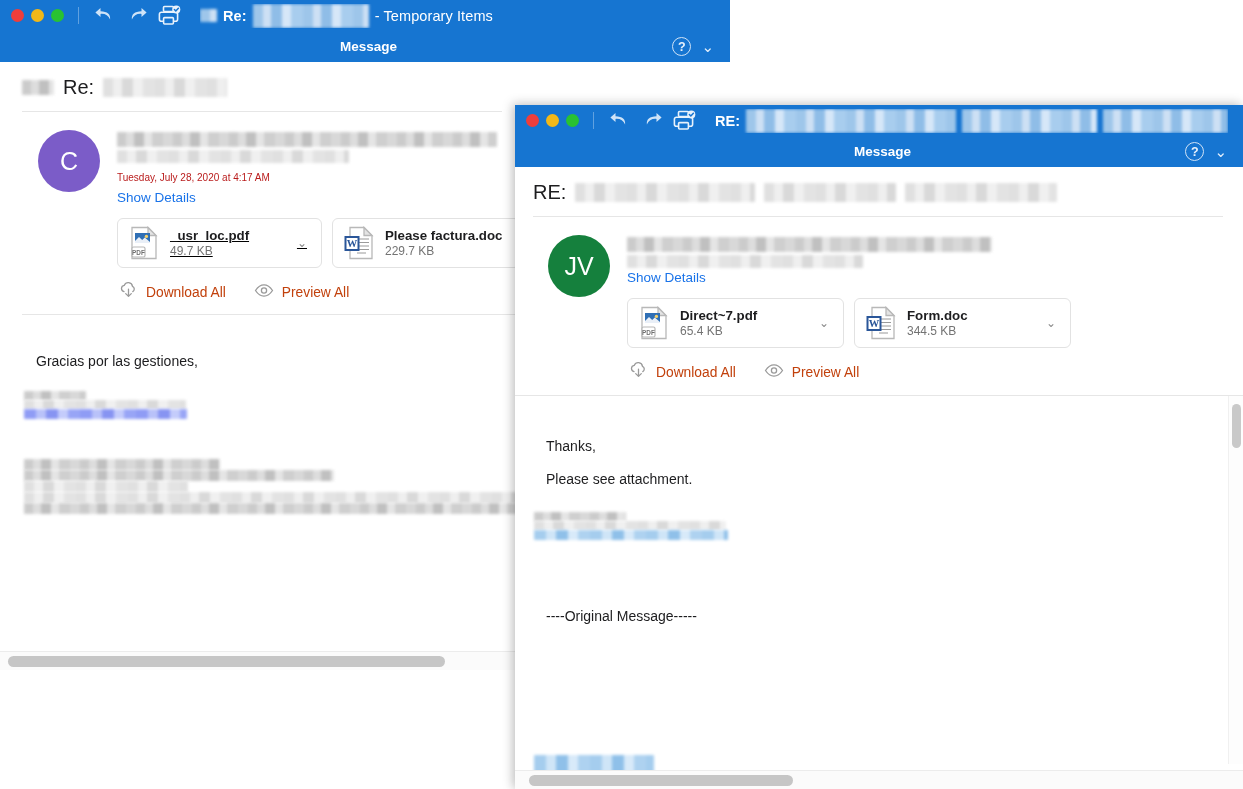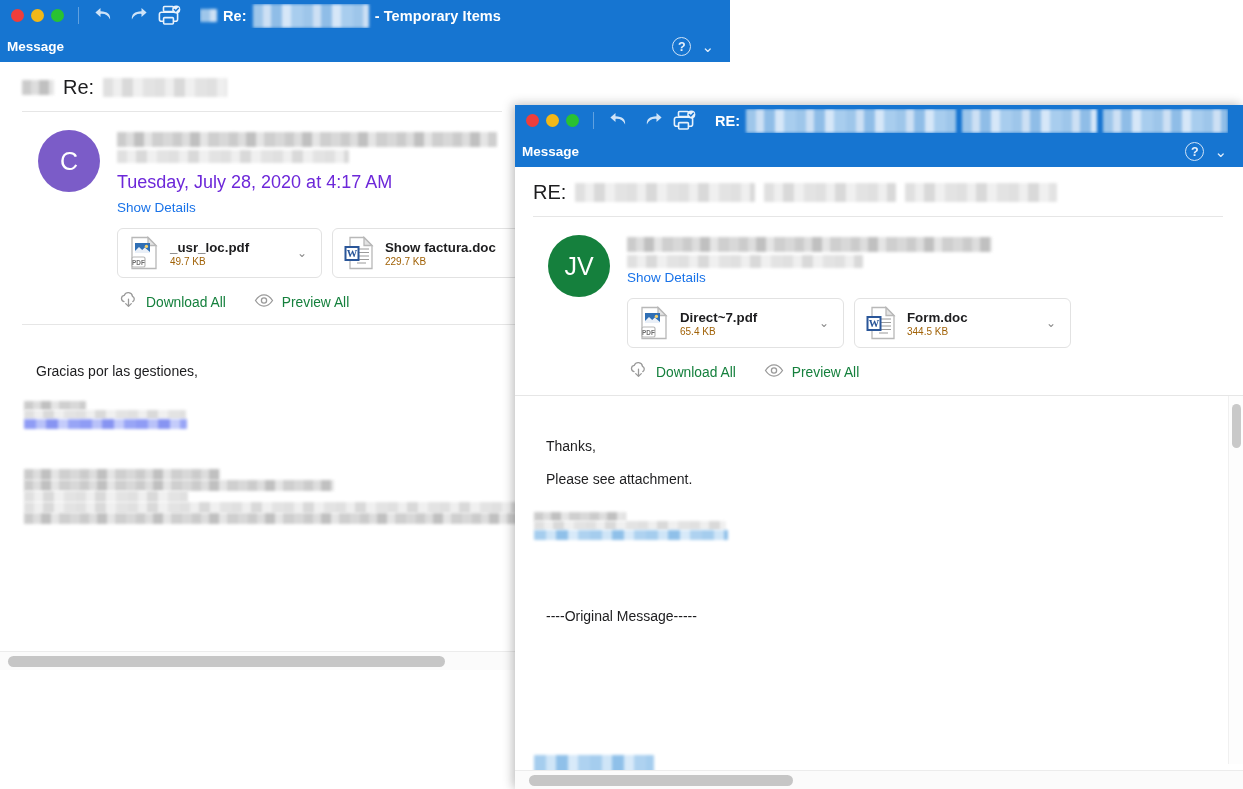--- a/index.html
+++ b/index.html
@@ -14,38 +14,38 @@
   
   .window { position: absolute; background: #fff; overflow: hidden; }
   .window.w1 { left: 0; top: 0; width: 730px; height: 682px; }
   .window.w2 {
     left: 515px; top: 105px; width: 728px; height: 684px;
     box-shadow: -3px -2px 10px rgba(0,0,0,0.18), 0 2px 10px rgba(0,0,0,0.10);
   }
 
   .titlebar { background: #1675d1; color: #fff; height: 62px; position: relative; }
   .tb-row1 { height: 31px; display: flex; align-items: center; padding-left: 11px; }
-  .tb-row2 { height: 31px; display: flex; align-items: center; padding-left: 7px; position: relative; }
+  .tb-row2 { height: 31px; display: flex; align-items: center; padding-left: 7px; position: relative; justify-content: center; }
 
   .traffic { display: flex; gap: 7px; align-items: center; }
   .dot { width: 13px; height: 13px; border-radius: 50%; }
   .dot.red { background: #ee3e3b; }
   .dot.yellow { background: #f2b818; }
   .dot.green { background: #29c232; }
 
   .tb-sep { width: 1px; height: 17px; background: rgba(255,255,255,0.32); margin: 0 12px 0 14px; }
 
   .tbicon { display: inline-flex; align-items: center; justify-content: center;
             width: 26px; height: 22px; margin-right: 7px; }
   .tbicon svg { display: block; }
 
   .tb-title { font-size: 14.5px; font-weight: 700; letter-spacing: .1px;
               display: flex; align-items: center; gap: 6px; margin-left: 10px;
               white-space: nowrap; overflow: hidden; }
-  .tb-suffix { font-weight: 700; }
+  .tb-suffix { font-weight: 400; }
 
   .menu-label { font-size: 13.5px; font-weight: 700; }
   .tb-right { position: absolute; right: 16px; top: 0; height: 31px;
               display: flex; align-items: center; gap: 10px; }
   .qmark { width: 19px; height: 19px; border: 1.6px solid #cfe3f7; border-radius: 50%;
            color: #e8f2fc; font-size: 12.5px; font-weight: 700;
            display: flex; align-items: center; justify-content: center; }
   .chev { color: #e8f2fc; font-size: 15px; line-height: 1; }
 
   
@@ -87,38 +87,38 @@
 
   .hdr-divider { height: 1px; background: #e6e6e6; margin-left: 22px; }
 
   .msg-head { display: flex; padding: 18px 0 0 38px; }
   .avatar { width: 62px; height: 62px; border-radius: 50%;
             color: #fff; font-size: 25px; font-weight: 500;
             display: flex; align-items: center; justify-content: center;
             flex: 0 0 auto; margin-right: 17px; }
 
   .head-right { flex: 1 1 auto; min-width: 0; padding-top: 2px; }
-  .meta-date { font-size: 18px; color: #6d28d9; margin: 9px 0 5px; }
+  .meta-date { font-size: 10px; color: #b91c1c; margin: 9px 0 5px; }
   .show-details { font-size: 13.5px; color: #1a73e8; cursor: pointer; display: inline-block; }
 
   .att-row { display: flex; gap: 10px; margin-top: 12px; flex-wrap: nowrap; }
   .att {
     display: flex; align-items: center; gap: 11px;
     border: 1px solid #e2e2e2; border-radius: 6px;
     background: #fff; padding: 8px 9px 8px 11px; min-width: 173px; height: 50px;
   }
   .att-icon { width: 30px; height: 34px; flex: 0 0 auto; }
   .att-meta { display: flex; flex-direction: column; justify-content: center; flex: 1 1 auto; }
   .att-name { font-size: 13.3px; color: #1d1d1f; font-weight: 600; white-space: nowrap; }
-  .att-size { font-size: 10px; color: #a16207; margin-top: 1px; }
+  .att-size { font-size: 12px; color: #737373; margin-top: 1px; }
   .att-chev { color: #8a8a8a; font-size: 12px; padding: 0 5px 0 8px; }
 
   .actions { display: flex; align-items: center; gap: 28px; margin: 14px 0 0 2px; }
   .action { display: flex; align-items: center; gap: 8px; cursor: pointer; }
-  .action-lbl { font-size: 13.8px; color: #15803d; }
+  .action-lbl { font-size: 13.8px; color: #c2410c; }
 
   .body-divider { height: 1px; background: #e6e6e6; }
 
   .mail-body { font-size: 14px; color: #1d1d1f; line-height: 1.5; }
   .mail-body p { margin: 12px; }
 
   
   .hscroll { position: absolute; left: 0; bottom: 0; height: 19px;
              background: #fbfbfb; border-top: 1px solid #ececec; width: 100%; }
   .hscroll .thumb { position: absolute; top: 4px; height: 11px; border-radius: 6px;
@@ -194,21 +194,21 @@
       </div>
       <div class="head-right">
         <div>
           <span class="rd rd-grey" style="width:380px;height:15px;display:block;"></span>
           <span class="rd rd-grey-lt" style="width:232px;height:13px;display:block;margin-top:3px;"></span>
         </div>
         <div class="meta-date">Tuesday, July 28, 2020 at 4:17 AM</div>
         <div class="show-details">Show Details</div>
 
         <div class="att-row">
-          <div class="att" style="width:205px;">
+          <div class="att" style="width:205px;text-decoration:underline;">
             <span class="att-icon">
               <svg width="30" height="34" viewBox="0 0 30 34">
                 <path d="M3 1.5h16l8 8v23H3z" fill="#fff" stroke="#b8b8b8" stroke-width="1.3"></path>
                 <path d="M19 1.5l8 8h-8z" fill="#e4e4e4" stroke="#b8b8b8" stroke-width="1.3"></path>
                 <rect x="6" y="7" width="15" height="10" fill="#2f6fb5"></rect>
                 <path d="M6 15l4-4 3.2 3 2.6-2.4L21 16v1H6z" fill="#e9eff7"></path>
                 <circle cx="17.4" cy="10.4" r="1.7" fill="#f2d06b"></circle>
                 <rect x="3" y="21" width="13" height="10" rx="1.6" fill="#fff" stroke="#b8b8b8" stroke-width="1.2"></rect>
                 <text x="9.5" y="28.6" font-size="6.4" font-family="Liberation Sans, sans-serif" font-weight="700" fill="#707070" text-anchor="middle">PDF</text>
               </svg>
@@ -226,21 +226,21 @@
                 <path d="M6 1.5h14l8 8v23H6z" fill="#fff" stroke="#b8b8b8" stroke-width="1.3"></path>
                 <path d="M20 1.5l8 8h-8z" fill="#e4e4e4" stroke="#b8b8b8" stroke-width="1.3"></path>
                 <g stroke="#9a9a9a" stroke-width="1.1">
                   <path d="M13 13h12M13 16.5h12M13 20h12M13 23.5h12M13 27h9"></path>
                 </g>
                 <rect x="1.5" y="11" width="13" height="13" fill="#fff" stroke="#2a5699" stroke-width="2"></rect>
                 <text x="8" y="21.4" font-size="10.5" font-family="Liberation Serif, serif" font-weight="700" fill="#2a5699" text-anchor="middle">W</text>
               </svg>
             </span>
             <span class="att-meta">
-              <span class="att-name">Show factura.doc</span>
+              <span class="att-name">Please factura.doc</span>
               <span class="att-size">229.7 KB</span>
             </span>
           </div>
         </div>
 
         <div class="actions">
           <span class="action">
             <span>
               <svg width="19" height="17" viewBox="0 0 19 17">
                 <path d="M5 9.6a3.2 3.2 0 0 1 .3-6.3 4.3 4.3 0 0 1 8.2 1 3 3 0 0 1 .3 5.3" fill="none" stroke="#9a9a9a" stroke-width="1.3" stroke-linecap="round"></path>

